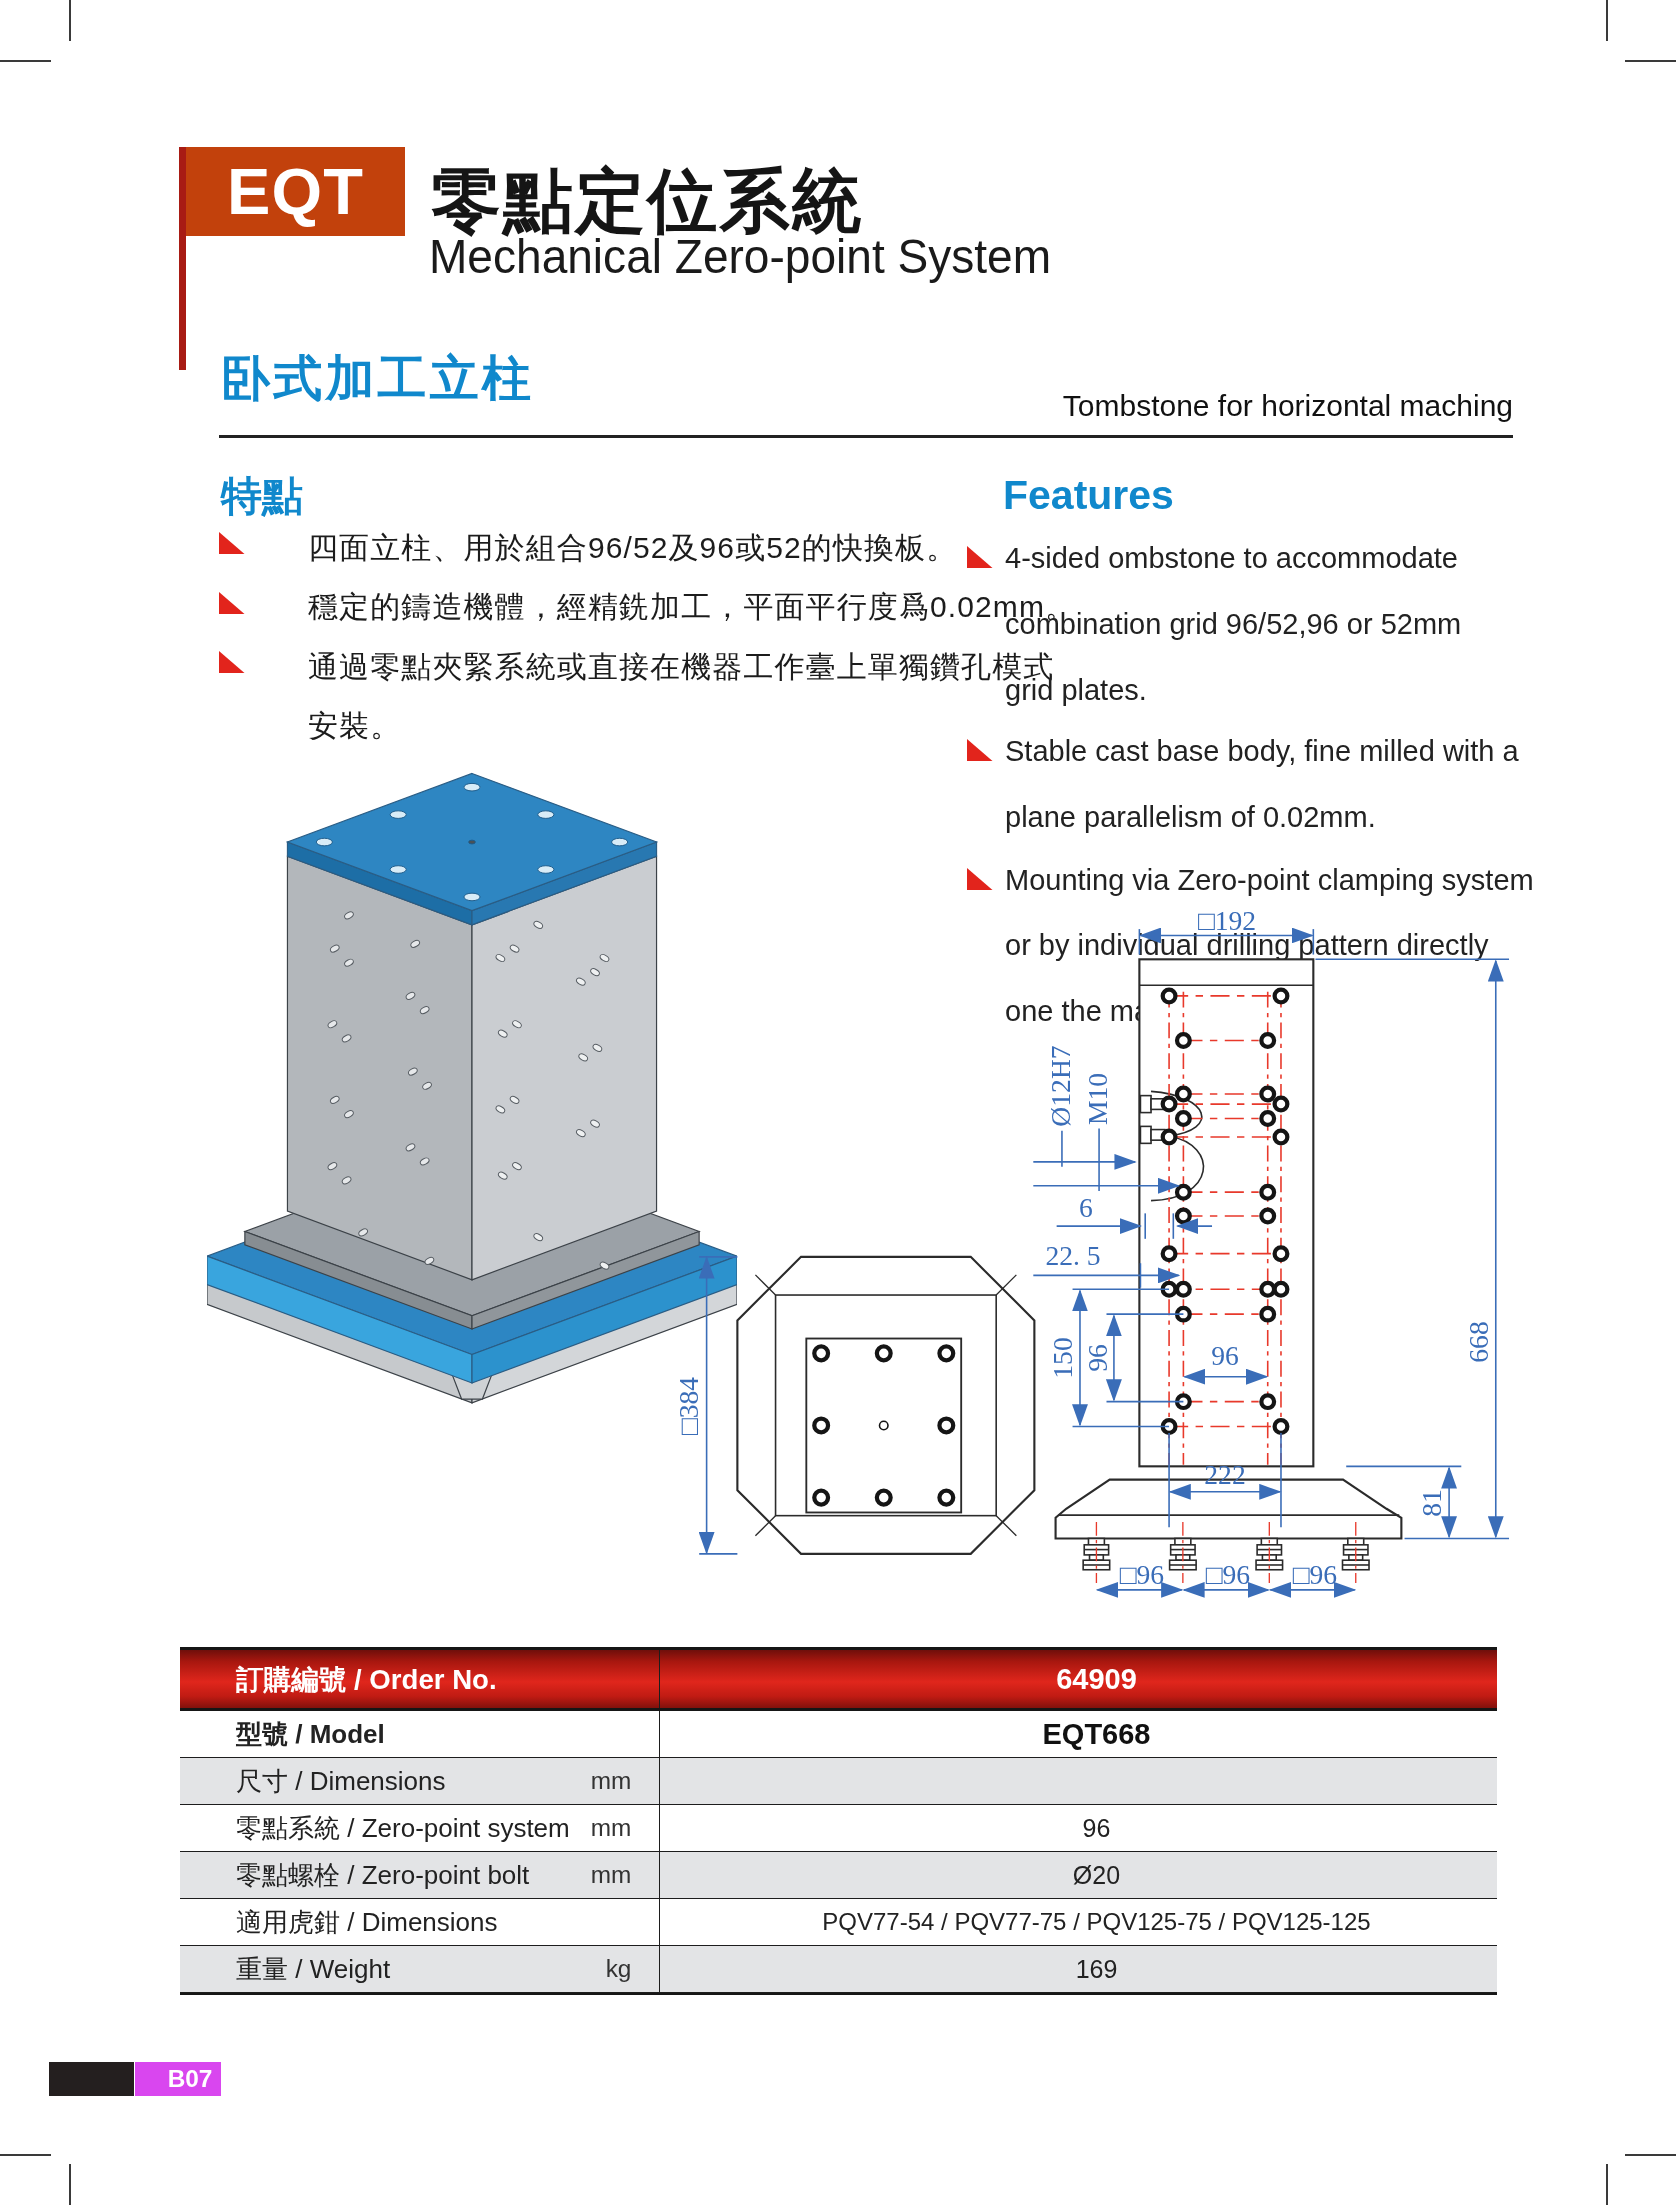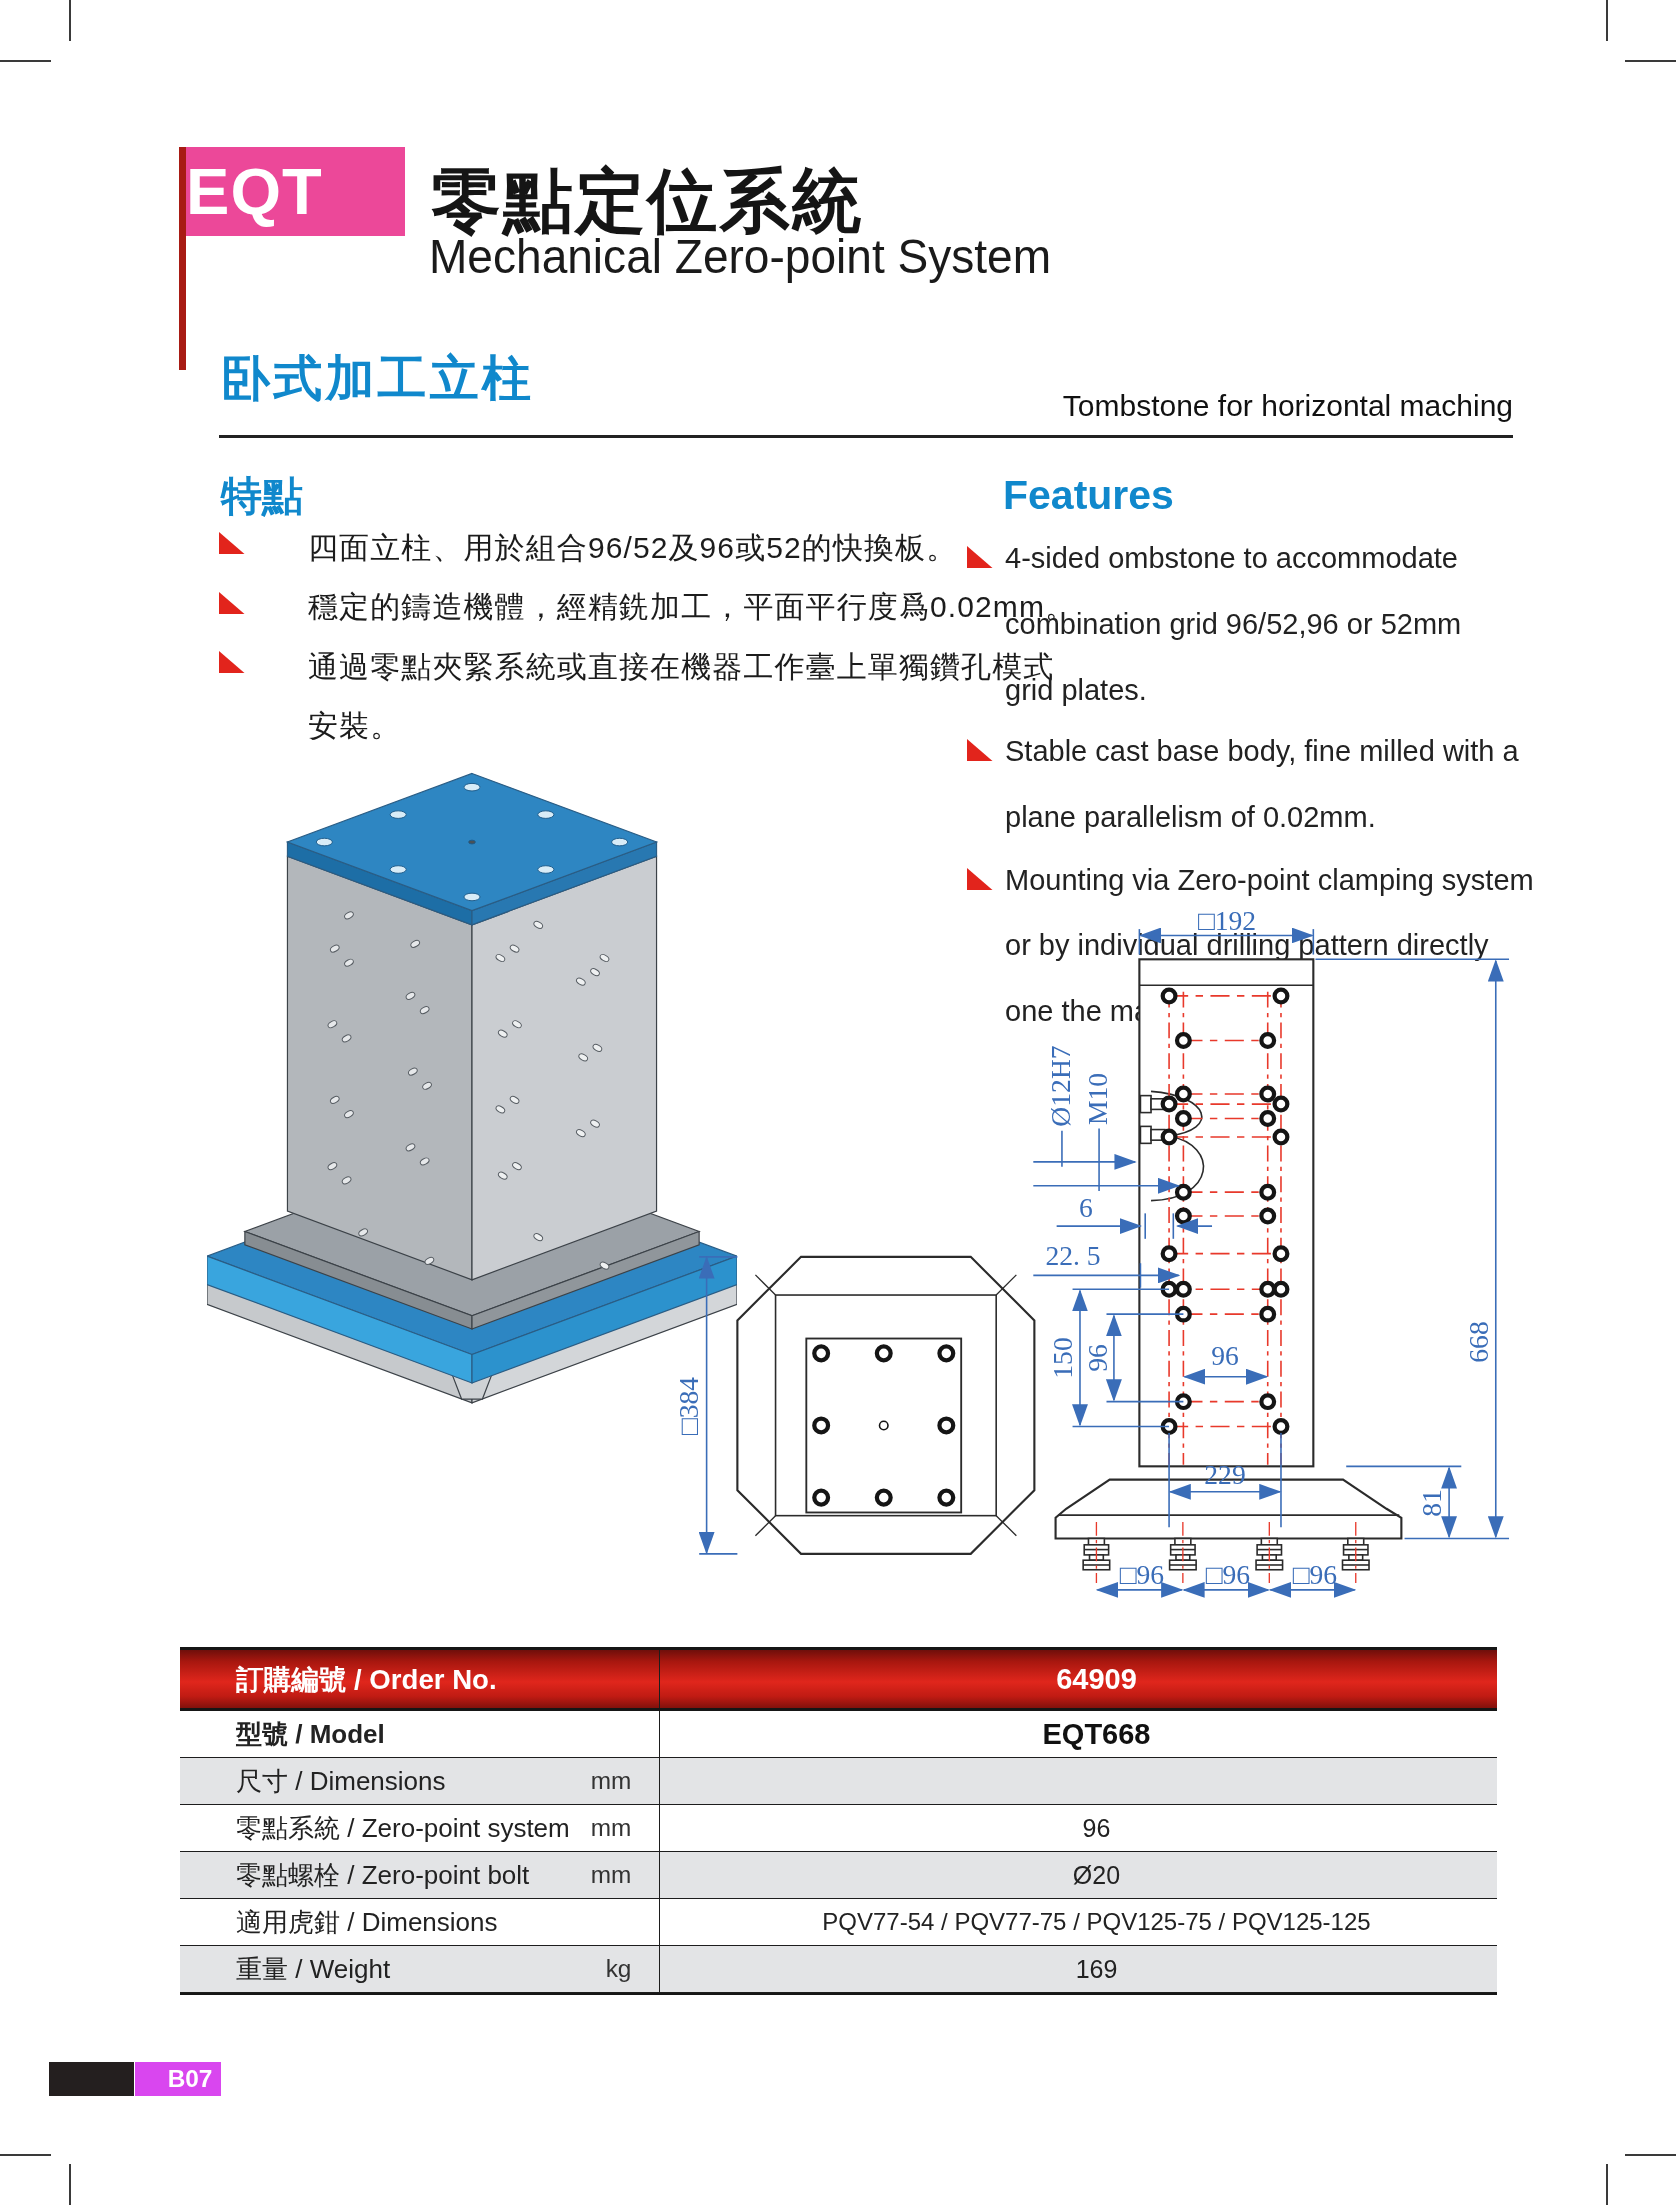--- a/index.html
+++ b/index.html
@@ -2,22 +2,22 @@
 <html style="font-size:8.5px"><head>
 <meta charset="utf-8">
 <style>
   html,body{margin:0;padding:0;background:#888;}
   .page{position:relative;width:1676px;height:2205px;background:#ffffff;
         font-family:"Liberation Sans",sans-serif;overflow:hidden;}
   .abs{position:absolute;}
   .cropmark{position:absolute;background:#3a3a3a;}
   
   .flag-pole{position:absolute;left:179px;top:147px;width:6.9px;height:223px;background:#a81b14;}
-  .flag-badge{position:absolute;left:186px;top:147px;width:219px;height:89px;background:#ec4899;
-        display:flex;align-items:center;color:#fff;
+  .flag-badge{position:absolute;left:186px;top:147px;width:219px;height:89px;background:#c2410c;
+        display:flex;align-items:center;justify-content:center;color:#fff;
         font-size:65px;font-weight:bold;letter-spacing:1.1px;}
   .title-zh{position:absolute;left:431px;top:155px;font-size:70px;font-weight:bold;color:#151515;letter-spacing:2.1px;}
   .title-en{position:absolute;left:429px;top:228px;font-size:49px;color:#1a1a1a;white-space:nowrap;
         transform:scaleX(.94);transform-origin:left top;}
   .section-zh{position:absolute;left:221px;top:346px;font-size:49px;font-weight:bold;color:#1088cc;letter-spacing:3.2px;}
   .section-en{position:absolute;right:163px;top:389px;font-size:30px;color:#111;}
   .rule{position:absolute;left:219px;top:435px;width:1294px;height:3.2px;background:#222;}
   
   .feat-h{position:absolute;font-size:41px;color:#1088cc;font-weight:600;}
   .tri{position:absolute;width:25.5px;height:22px;background:#e2241c;clip-path:polygon(0 0,100% 100%,0 100%);}
@@ -354,21 +354,21 @@
   <div class="dim" style="left:1227px;top:921px">□192</div>
   <div class="dim rot" style="left:1479px;top:1342px">668</div>
   <div class="dim rot" style="left:1432px;top:1503px">81</div>
   <div class="dim rot" style="left:1061px;top:1086px">Ø12H7</div>
   <div class="dim rot" style="left:1098px;top:1099px">M10</div>
   <div class="dim" style="left:1086px;top:1208px">6</div>
   <div class="dim" style="left:1073px;top:1256px">22. 5</div>
   <div class="dim rot" style="left:1063px;top:1358px">150</div>
   <div class="dim rot" style="left:1098px;top:1358px">96</div>
   <div class="dim" style="left:1225px;top:1356px">96</div>
-  <div class="dim" style="left:1225px;top:1475px">229</div>
+  <div class="dim" style="left:1225px;top:1475px">222</div>
   <div class="dim" style="left:1142px;top:1575px">□96</div>
   <div class="dim" style="left:1228px;top:1575px">□96</div>
   <div class="dim" style="left:1315px;top:1575px">□96</div>
   <div class="dim rot" style="left:689px;top:1406px">□384</div>
 
   <div class="spec">
     <div class="t-row header">
       <div class="t-left">
           <span class="t-label">訂購編號 / Order No.</span>
           <span class="t-unit"></span>

